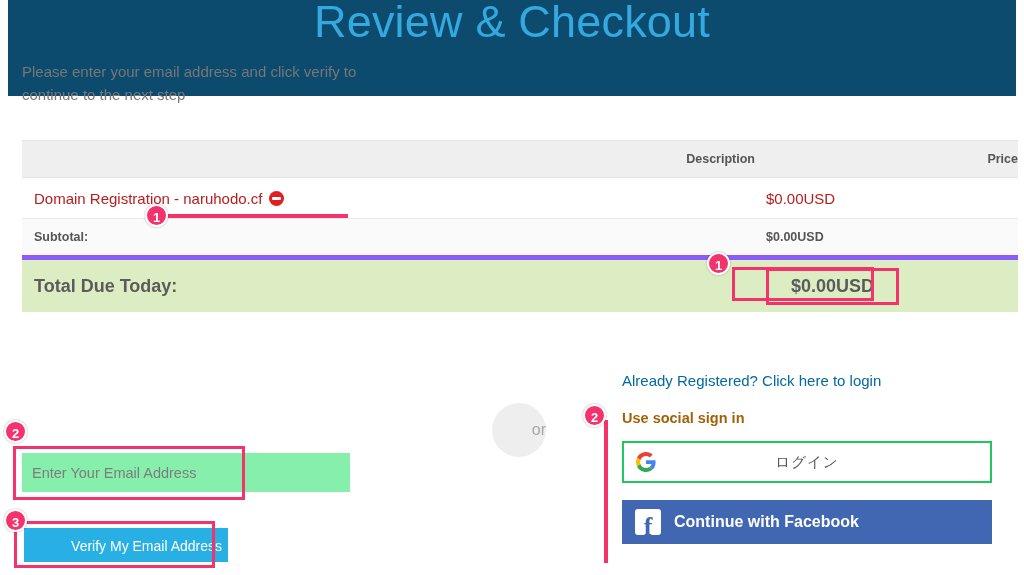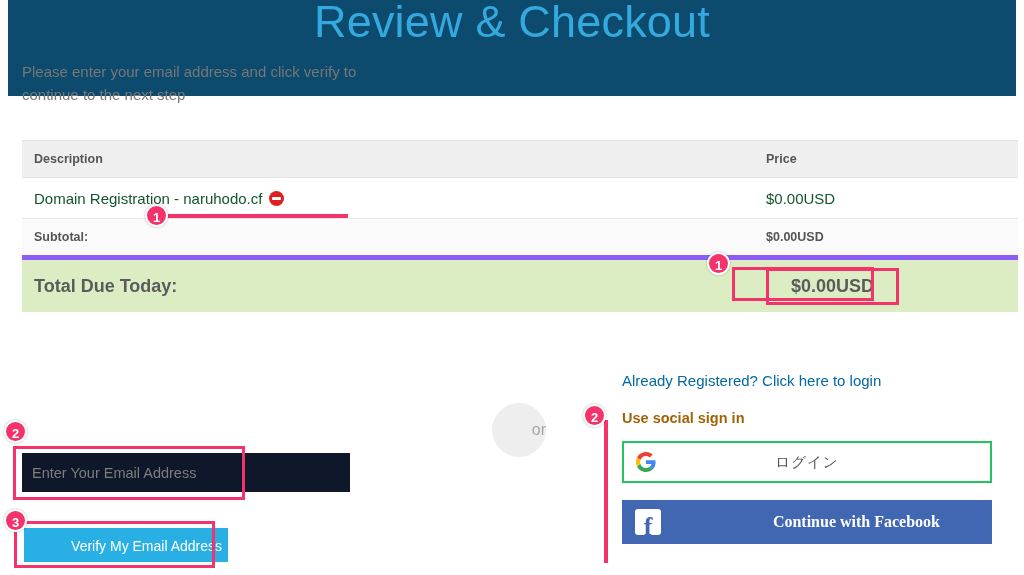--- a/index.html
+++ b/index.html
@@ -60,26 +60,27 @@
 
   .row-head td {
     background: #efefef;
     height: 36px;
     border-top: 1px solid #e3e3e3;
     border-bottom: 1px solid #e3e3e3;
     font-weight: bold;
     color: #555;
     font-size: 12.5px;
     vertical-align: middle;
+    text-align: right;
   }
   .row-item td {
     background: #ffffff;
     height: 40px;
     border-bottom: 1px solid #eaeaea;
-    color: #14532d;
+    color: #b91c1c;
     font-size: 15px;
     vertical-align: middle;
   }
   .row-sub td {
     background: #fafafa;
     height: 36px;
     border-bottom: 5px solid #8b5cf6;
     color: #555;
     font-size: 12.5px;
     font-weight: bold;
@@ -148,21 +149,21 @@
     line-height: 23px;
     width: 352px;
   }
 
   .email-input {
     position: absolute;
     left: 22px;
     top: 453px;
     width: 328px;
     height: 39px;
-    background: #0f172a;
+    background: #86efac;
     border: none;
     outline: none;
     box-sizing: border-box;
     padding: 0 0 0 10px;
     font-family: "Liberation Sans", sans-serif;
     font-size: 14.5px;
     color: #777;
   }
   .email-input::placeholder { color: #7d7d7d; opacity: 1; }
 
@@ -282,26 +283,25 @@
     bottom: -5px;
     text-align: center;
     font-family: "Liberation Serif", serif;
     font-weight: bold;
     font-size: 26px;
     color: #4267b2;
     line-height: 26px;
   }
   .fb-btn .f-label {
     flex: 1 1 auto;
-    text-align: right;
+    text-align: left;
     font-size: 16px;
     font-weight: bold;
     color: #ffffff;
     padding-right: 52px;
-    font-family: Liberation Serif, serif;
   }
 
   
   .ann-layer {
     position: absolute;
     left: 0; top: 0;
     width: 1024px; height: 575px;
     pointer-events: none;
   }
   .ann-marker {

